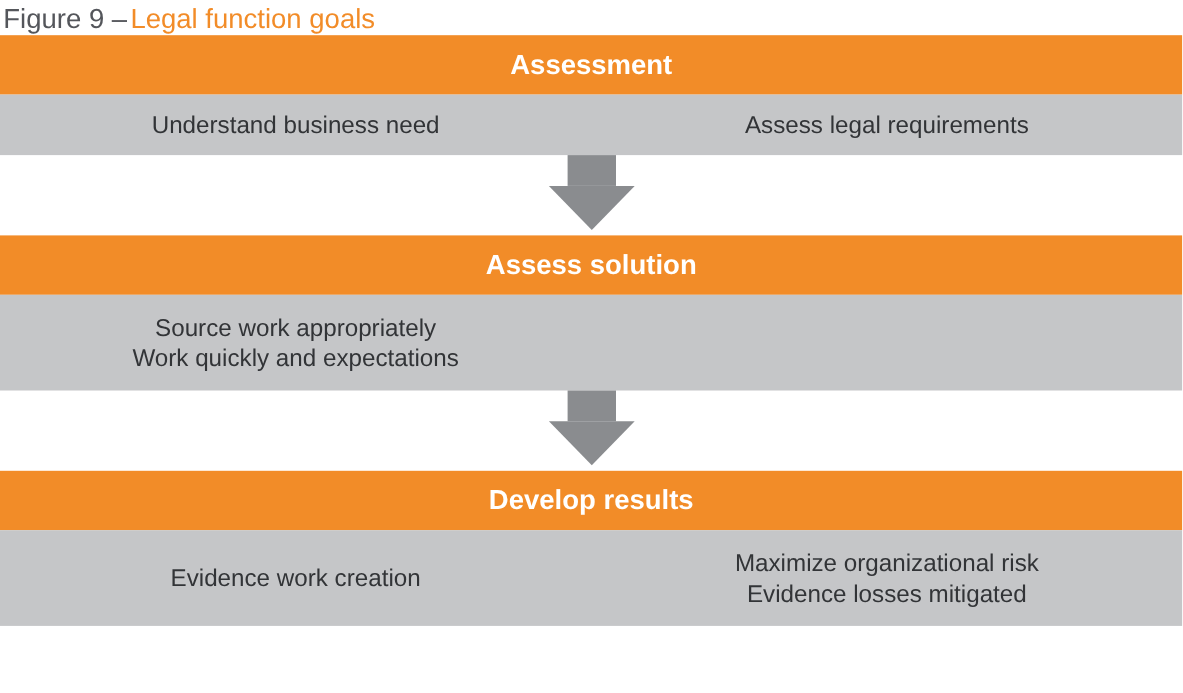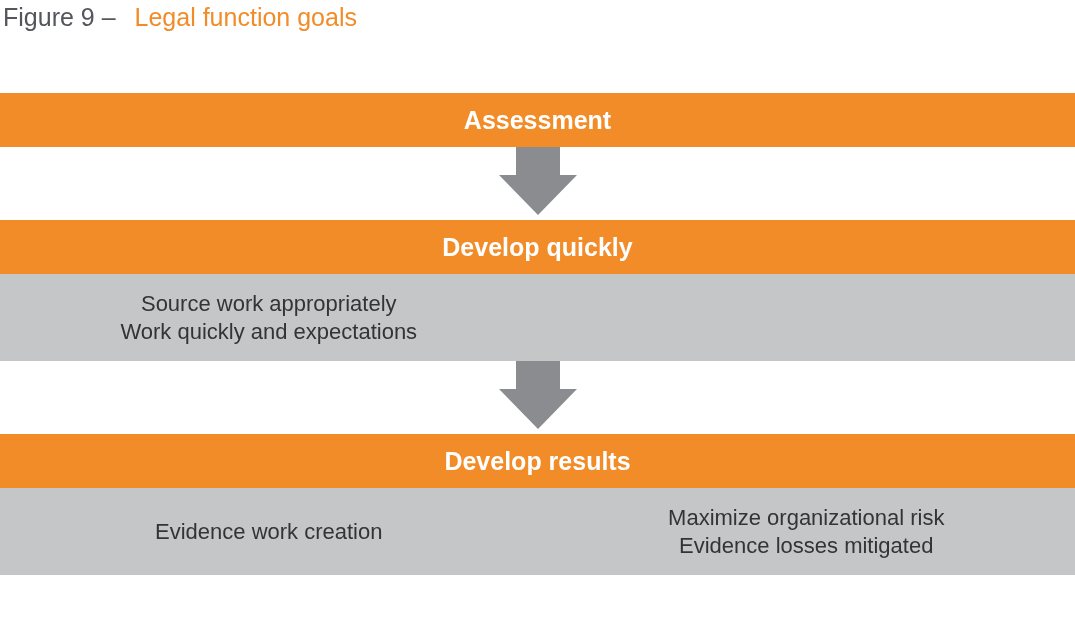--- a/index.html
+++ b/index.html
@@ -28,23 +28,23 @@
     margin: 2px 0 0 3px;
     height: 30px;
     line-height: 30px;
     font-size: 25px;
     font-weight: 400;
     color: var(--title-gray, #54565B);
     white-space: nowrap;
   }
   .figure-title .highlight {
     color: var(--orange, #F28C28);
-    margin-left: 19px;
+    margin-left: 3px;
   }
-  .flow { margin-top: 61px; }
+  .flow { }
   .stage-header {
     width: 1075px;
     height: 54px;
     background: var(--orange, #F28C28);
     display: flex;
     align-items: center;
     justify-content: center;
     color: var(--header-text, #FFFFFF);
     font-size: 25px;
     font-weight: 700;
@@ -96,30 +96,38 @@
 <div class="page">
 
   <h1 class="figure-title"><span class="prefix">Figure 9 –</span><span class="highlight">Legal function goals</span></h1>
 
   <div class="flow">
 
     <section>
       <div class="stage-header">
         <span>Assessment</span>
       </div>
+      <div class="stage-body single">
+        <div class="col">
+          <div class="goal-line">Understand business need</div>
+        </div>
+        <div class="col">
+          <div class="goal-line">Assess legal requirements</div>
+        </div>
+      </div>
     </section>
 
     <div class="arrow-zone">
       <div class="arrow-stem"></div>
       <div class="arrow-head"></div>
     </div>
 
     <section>
       <div class="stage-header">
-        <span>Develop quickly</span>
+        <span>Assess solution</span>
       </div>
       <div class="stage-body double">
         <div class="col">
           <div class="goal-line">Source work appropriately</div>
           <div class="goal-line">Work quickly and expectations</div>
         </div>
       </div>
     </section>
 
     <div class="arrow-zone">

